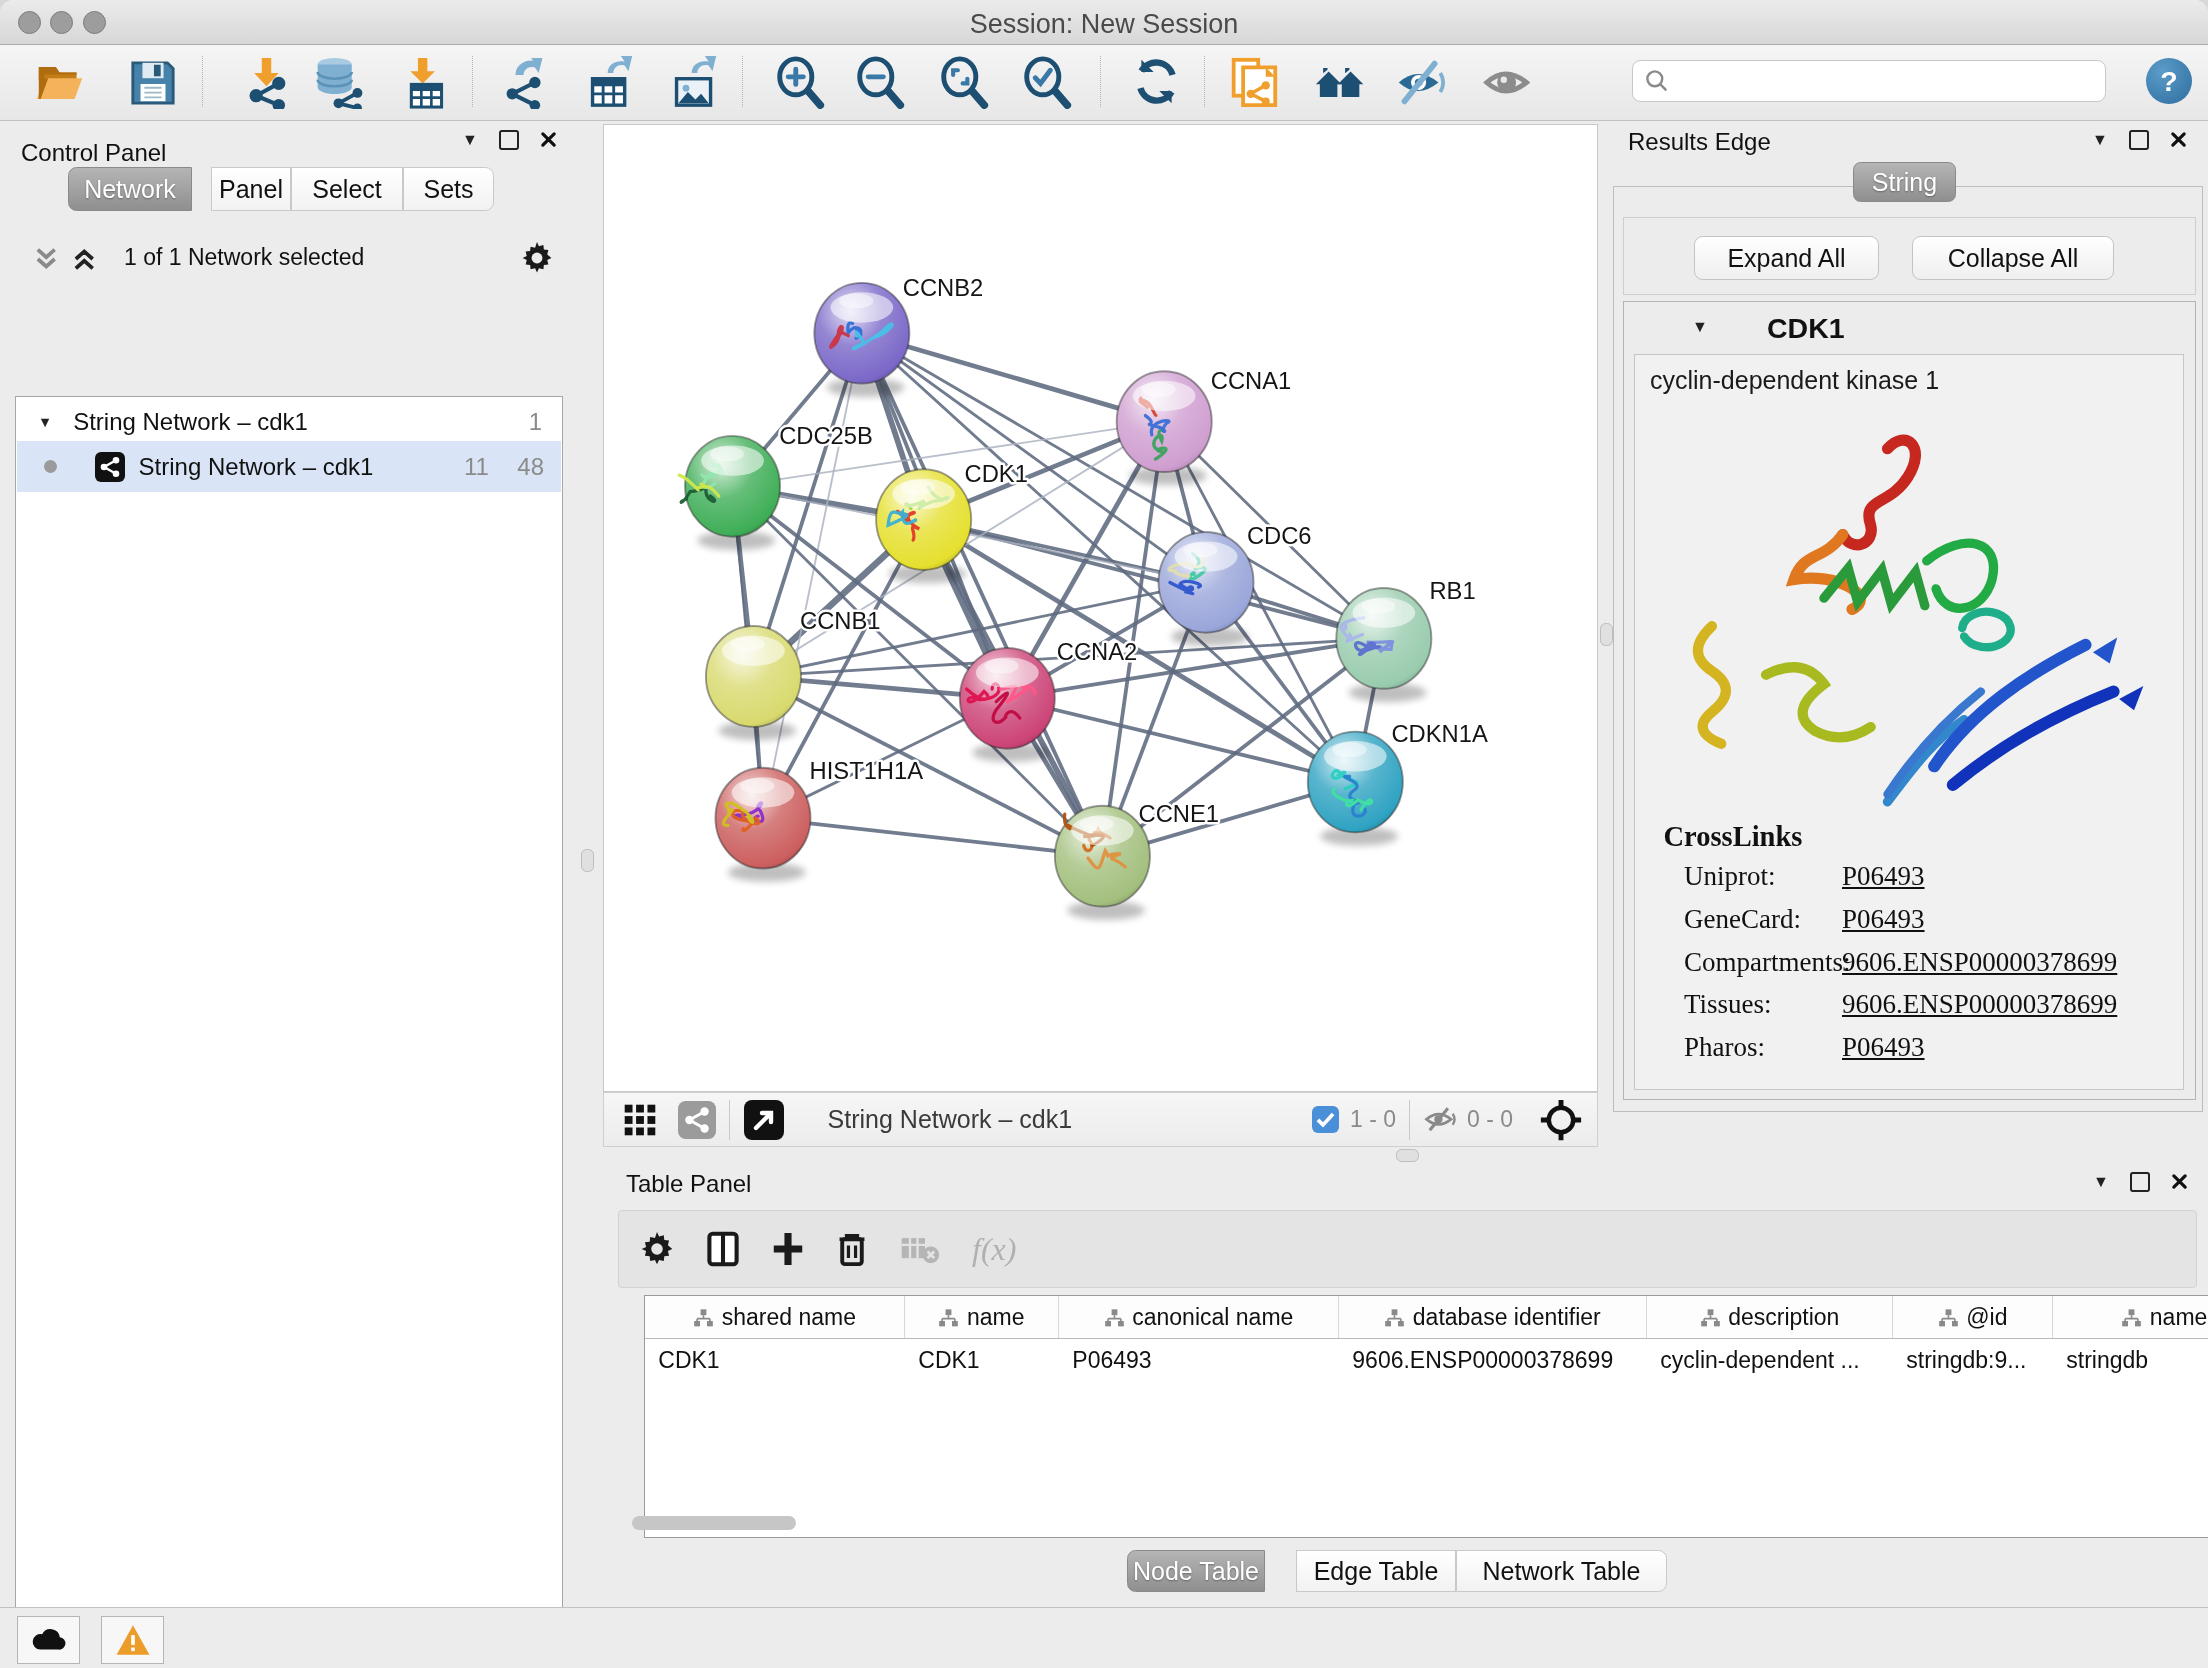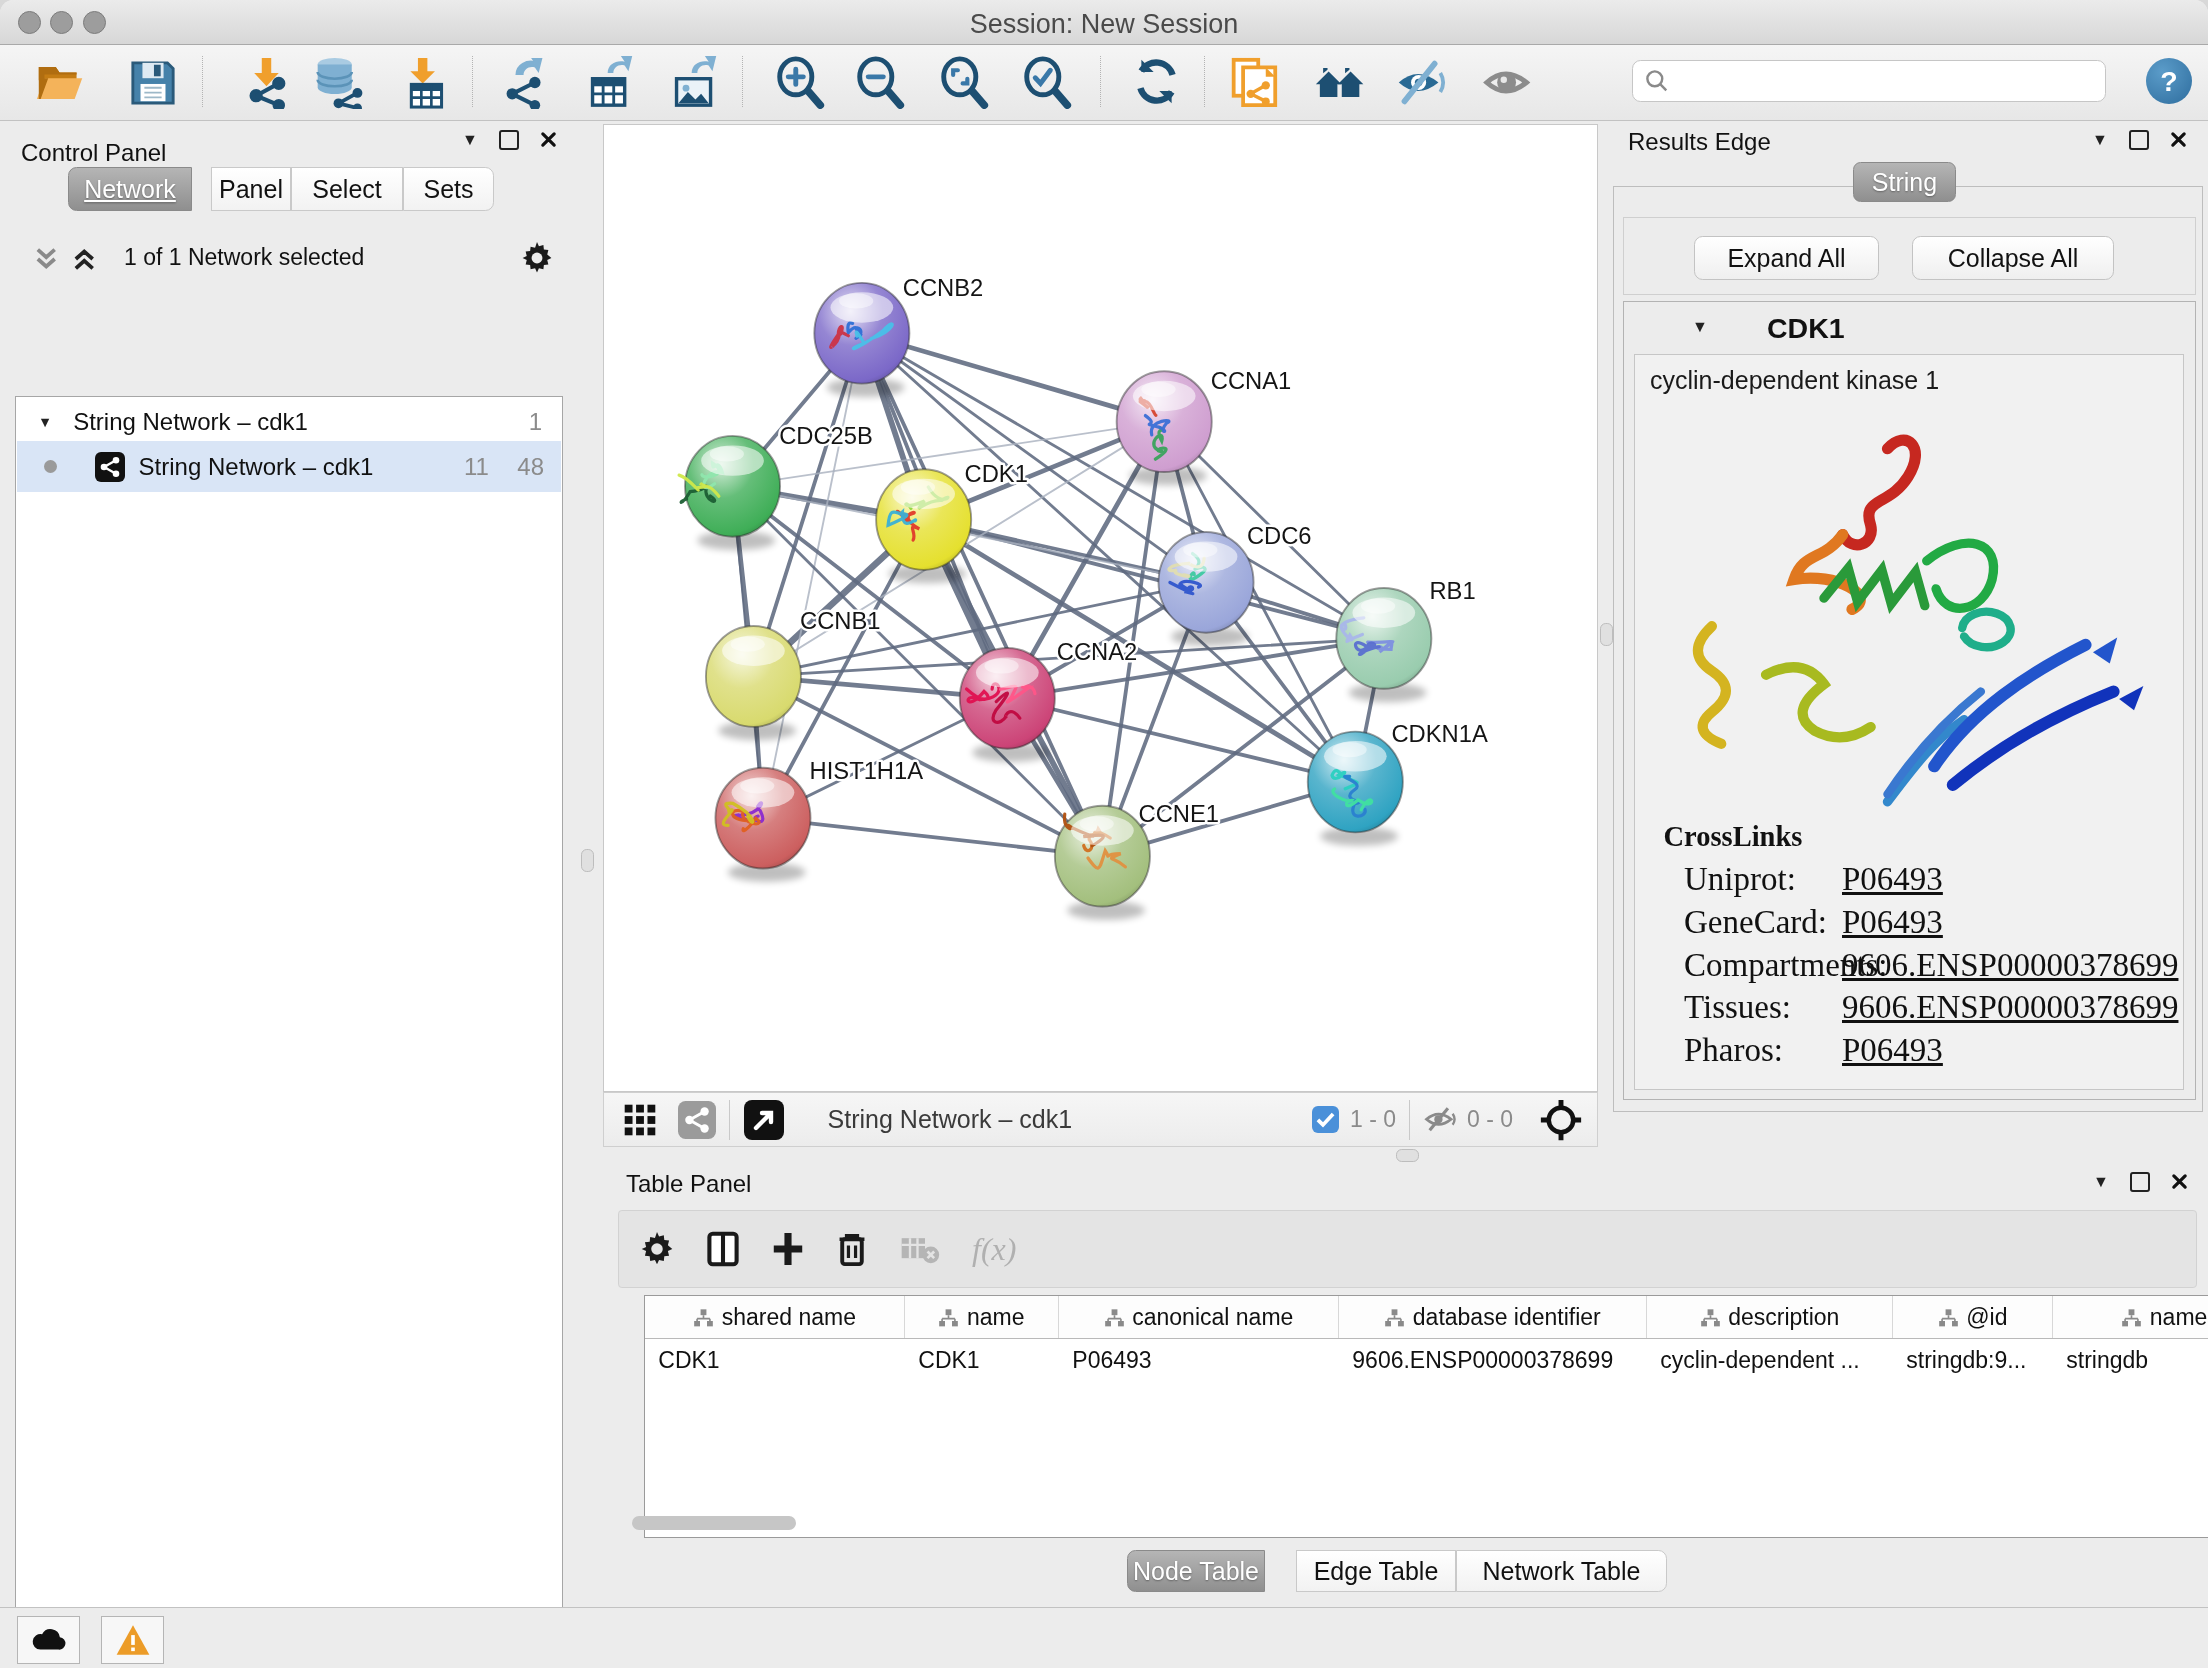--- a/index.html
+++ b/index.html
@@ -31,21 +31,21 @@
   
   .netcanvas{left:603px;top:124px;width:995px;height:968px;background:#fff;border:1px solid #c8c8c8;box-sizing:border-box;}
   .netfooter{left:603px;top:1092px;width:995px;height:55px;background:linear-gradient(#f6f6f6,#ececec);border:1px solid #cfcfcf;box-sizing:border-box;display:flex;align-items:center;}
   .vdiv{width:0;height:40px;border-left:1px solid #c9c9c9;margin:0 13.3px;}
   .ftcount{font-size:23px;color:#8a8a8a;}
   
   .rp-outer{left:1613px;top:186px;width:590px;height:926px;border:1.9px solid #bdbdbd;background:#ececec;box-sizing:border-box;}
   .rp-btn{top:236px;height:44px;border:1.9px solid #c3c3c3;border-radius:8.6px;background:linear-gradient(#ffffff,#efefef);font-size:25px;display:flex;align-items:center;justify-content:center;cursor:pointer;box-sizing:border-box;color:#111;}
   .rp-box{left:1623px;top:301px;width:573px;height:799px;border:1.9px solid #b3b3b3;background:#ececec;box-sizing:border-box;}
   .rp-desc{left:1634px;top:354px;width:550px;height:736px;border:1px solid #c6c6c6;background:#f1f1f1;box-sizing:border-box;}
-  .xlrow{font-family:"Liberation Serif",serif;font-size:33px;color:#111;}
+  .xlrow{font-family:"Liberation Serif",serif;font-size:27px;color:#111;}
   
   .tp-toolbar{left:618px;top:1210px;width:1579px;height:78px;background:#e4e4e4;border:1px solid #d2d2d2;border-radius:3.8px;display:flex;align-items:center;gap:32px;padding-left:21px;box-sizing:border-box;}
   .tp-table{left:618px;top:1295px;width:1583px;height:243px;background:#fff;border:1.9px solid #9a9a9a;box-sizing:border-box;overflow:hidden;margin-left:26px;}
   .thead{display:flex;border-bottom:1.9px solid #b9b9b9;height:42px;background:#fdfdfd;}
   .th{display:flex;align-items:center;justify-content:center;gap:7.6px;font-size:23px;color:#111;border-right:1px solid #d8d8d8;box-sizing:border-box;flex:none;cursor:pointer;}
   .trow{display:flex;height:44px;}
   .td{font-size:23px;color:#111;padding:7.6px 0 0 13.3px;box-sizing:border-box;flex:none;white-space:nowrap;overflow:hidden;}
   .hscroll{left:632px;top:1516px;width:164px;height:14.3px;background:#c6c6c6;border-radius:7.6px;}
   
   .btab{top:1550px;height:42px;}
@@ -236,21 +236,21 @@
 
   <div class="abs" style="left:0;top:120px;width:574px;height:1482px;">
     <div class="abs" style="left:21px;top:19px;"><span class="paneltitle">Control Panel</span></div>
     <div class="abs panelicons" style="left:462px;top:9.5px;">
       <span class="tri">▼</span>
       <span class="floatico"></span>
       <svg width="17" height="17" viewBox="0 0 18 18">
           <path d="M3 3l12 12M15 3L3 15" stroke="#111" stroke-width="3.4" stroke-linecap="round"></path>
         </svg>
     </div>
-    <div class="abs tabbtn tabsel" style="left:68px;top:47px;width:124px;border-radius:8.6px 0 0 8.6px;text-decoration:underline;">
+    <div class="abs tabbtn tabsel" style="left:68px;top:47px;width:124px;border-radius:8.6px 0 0 8.6px;">
         <span>Network</span>
       </div>
     <div class="abs tabbtn" style="left:211px;top:47px;width:80px;">
         <span>Panel</span>
       </div>
     <div class="abs tabbtn" style="left:291px;top:47px;width:112px;">
         <span>Select</span>
       </div>
     <div class="abs tabbtn" style="left:403px;top:47px;width:91px;border-radius:0 8.6px 8.6px 0;">
         <span>Sets</span>

